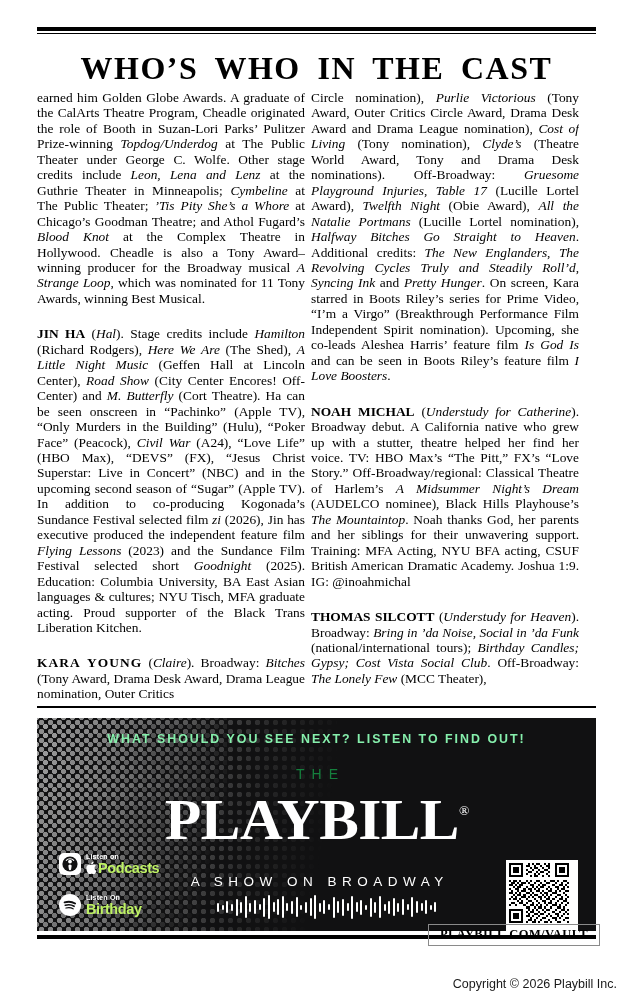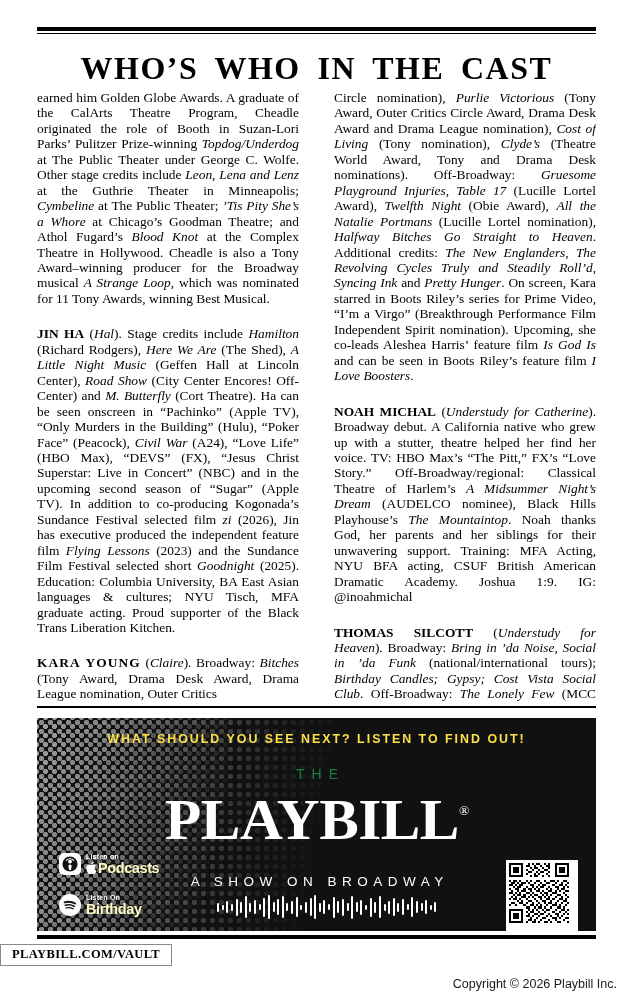--- a/index.html
+++ b/index.html
@@ -56,21 +56,21 @@
     transform: scaleX(1.03);
     transform-origin: center;
   }
   
   .columns {
     position: absolute;
     left: 37px; top: 90px;
     width: 559px;
     height: 612px;
     display: flex;
-    gap: 35px;
+    gap: 6px;
     overflow: hidden;
   }
   .col {
     width: 268px;
     font-size: 13.4px;
     line-height: 15.45px;
     text-align: justify;
     text-justify: inter-word;
     hyphens: manual;
     overflow: hidden;
@@ -129,21 +129,21 @@
     background-position: 4px 4px;
     -webkit-mask-image: linear-gradient(105deg, rgba(0,0,0,0.9) 0%, rgba(0,0,0,0.4) 50%, rgba(0,0,0,0) 88%);
     mask-image: linear-gradient(105deg, rgba(0,0,0,0.9) 0%, rgba(0,0,0,0.4) 50%, rgba(0,0,0,0) 88%);
     pointer-events: none;
   }
   .ad-tagline {
     position: absolute;
     left: 0; top: 14px;
     width: 559px;
     text-align: center;
-    color: #fde047;
+    color: #86efac;
     font-family: "Liberation Sans", "DejaVu Sans", sans-serif;
     font-weight: bold;
     font-size: 12.4px;
     letter-spacing: 2.0px;
     white-space: nowrap;
   }
   .ad-the {
     position: absolute;
     left: 95px; top: 48px;
     width: 370px;
@@ -238,21 +238,21 @@
     display: block;
     color: #ffffff;
     font-family: "Liberation Sans", "DejaVu Sans", sans-serif;
     font-size: 7px;
     font-weight: bold;
     letter-spacing: 0.2px;
     margin-bottom: 1px;
   }
   .badge-txt .big {
     display: block;
-    color: #fef9c3;
+    color: #bef264;
     font-family: "Liberation Sans", "DejaVu Sans", sans-serif;
     font-size: 14.5px;
     font-weight: bold;
     letter-spacing: -0.4px;
   }
   .badge-txt .big .applemark {
     font-size: 13px;
     margin-right: 1px;
   }
   
@@ -267,23 +267,23 @@
   
   .rule-bottom {
     position: absolute;
     left: 37px; top: 935px;
     width: 559px;
     height: 4px;
     background: #000;
   }
   .vault {
     position: absolute;
-    left: 0; top: 944px;
+    left: 0; top: 924px;
     width: 600px;
-    text-align: left;
+    text-align: right;
   }
   .vault span {
     display: inline-block;
     border: 1.5px solid #8a8a8a;
     padding: 2px 11px 3px 11px;
     font-family: "Liberation Serif", "DejaVu Serif", serif;
     font-weight: bold;
     font-size: 12.5px;
     letter-spacing: 0.4px;
   }

